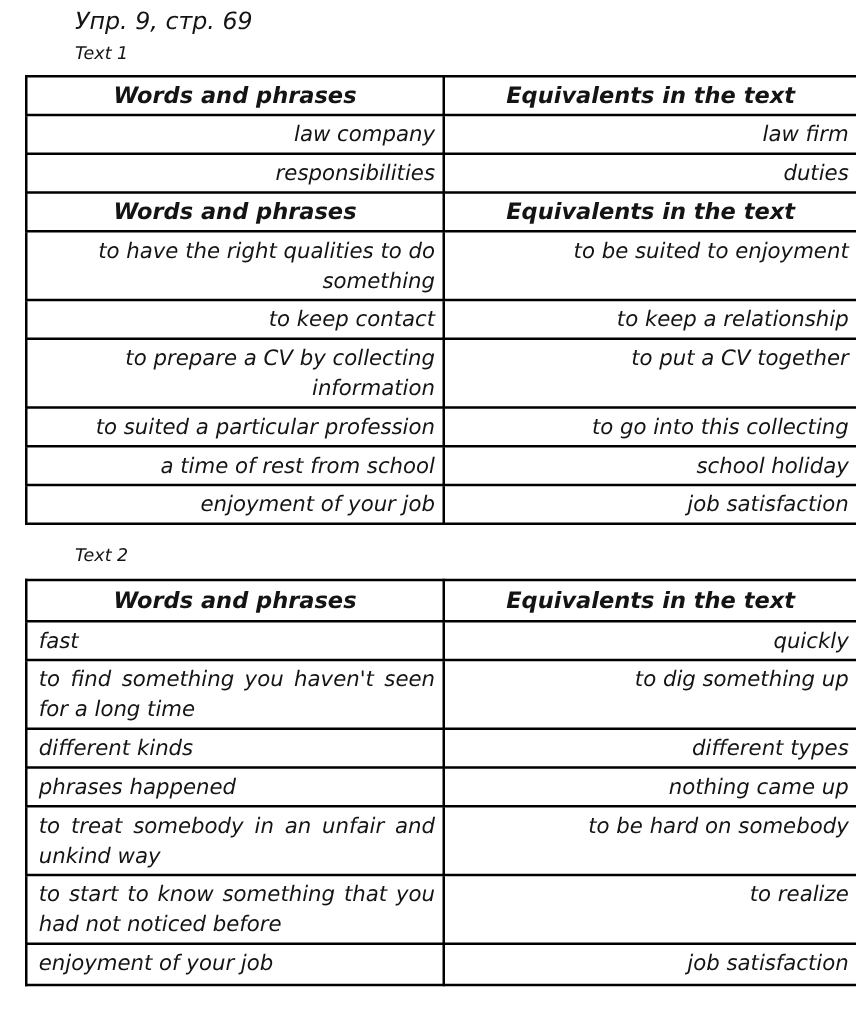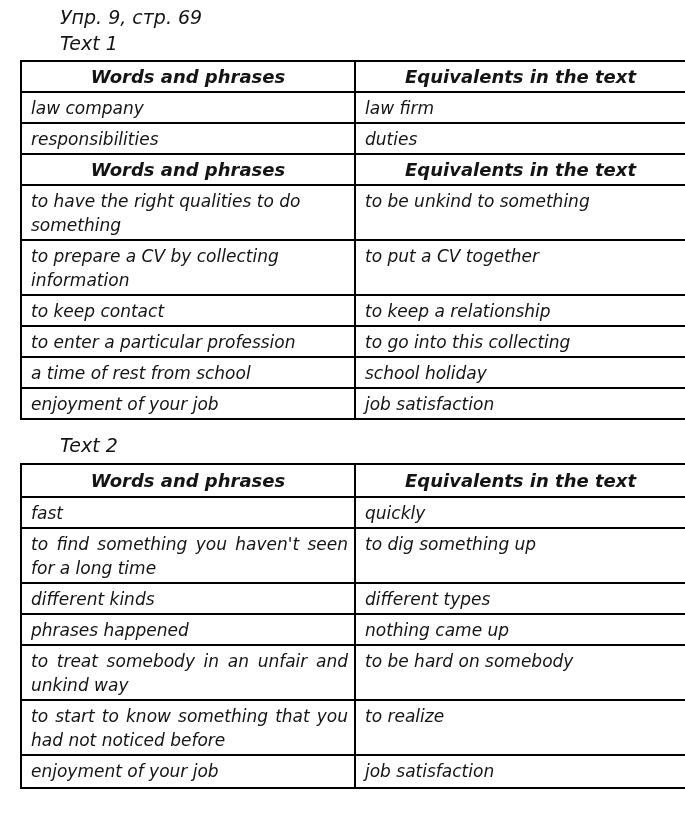--- a/index.html
+++ b/index.html
@@ -14,21 +14,21 @@
     font-style: italic;
   }
   .heading {
     margin: 6px 0 0 60px;
     font-size: 19px;
     line-height: 23px;
     white-space: nowrap;
   }
   .text-label {
     margin: 3px 0 0 60px;
-    font-size: 19px;
+    font-size: 14px;
     line-height: 23px;
     white-space: nowrap;
     font-style: italic;
   }
   .text-label.second { margin-top: 14px; }
   table.vocab {
     border-collapse: collapse;
     table-layout: fixed;
     width: 665px;
     margin-left: 20px;
@@ -37,20 +37,21 @@
   #table2 { margin-top: 6px; }
   col.c-left  { width: 334px; }
   col.c-right { width: 331px; }
   td {
     border: 2px solid #000;
     font-size: 17px;
     line-height: 24px;
     padding: 3px 6px 2px 9px;
     vertical-align: top;
     overflow: hidden;
+    text-align: right;
   }
   tr.header td {
     text-align: center;
     vertical-align: middle;
     font-weight: bold;
     font-size: 18px;
     padding: 2px 4px;
   }
   
   #table2 tr.data td.left { text-align: justify; }
@@ -83,32 +84,32 @@
     <tr class="data h30">
       <td class="left">responsibilities</td>
       <td class="right">duties</td>
     </tr>
     <tr class="header h31">
       <td class="left">Words and phrases</td>
       <td class="right">Equivalents in the text</td>
     </tr>
     <tr class="data h55">
       <td class="left">to have the right qualities to do something</td>
-      <td class="right">to be unkind to something</td>
+      <td class="right">to be suited to enjoyment</td>
+    </tr>
+    <tr class="data h30">
+      <td class="left">to keep contact</td>
+      <td class="right">to keep a relationship</td>
     </tr>
     <tr class="data h55">
       <td class="left">to prepare a CV by collecting information</td>
       <td class="right">to put a CV together</td>
     </tr>
     <tr class="data h30">
-      <td class="left">to keep contact</td>
-      <td class="right">to keep a relationship</td>
-    </tr>
-    <tr class="data h30">
-      <td class="left">to enter a particular profession</td>
+      <td class="left">to suited a particular profession</td>
       <td class="right">to go into this collecting</td>
     </tr>
     <tr class="data h30">
       <td class="left">a time of rest from school</td>
       <td class="right">school holiday</td>
     </tr>
     <tr class="data h31">
       <td class="left">enjoyment of your job</td>
       <td class="right">job satisfaction</td>
     </tr>

